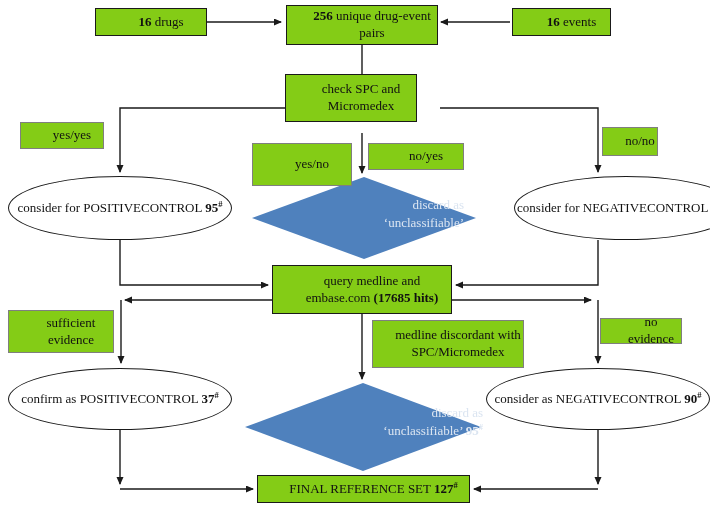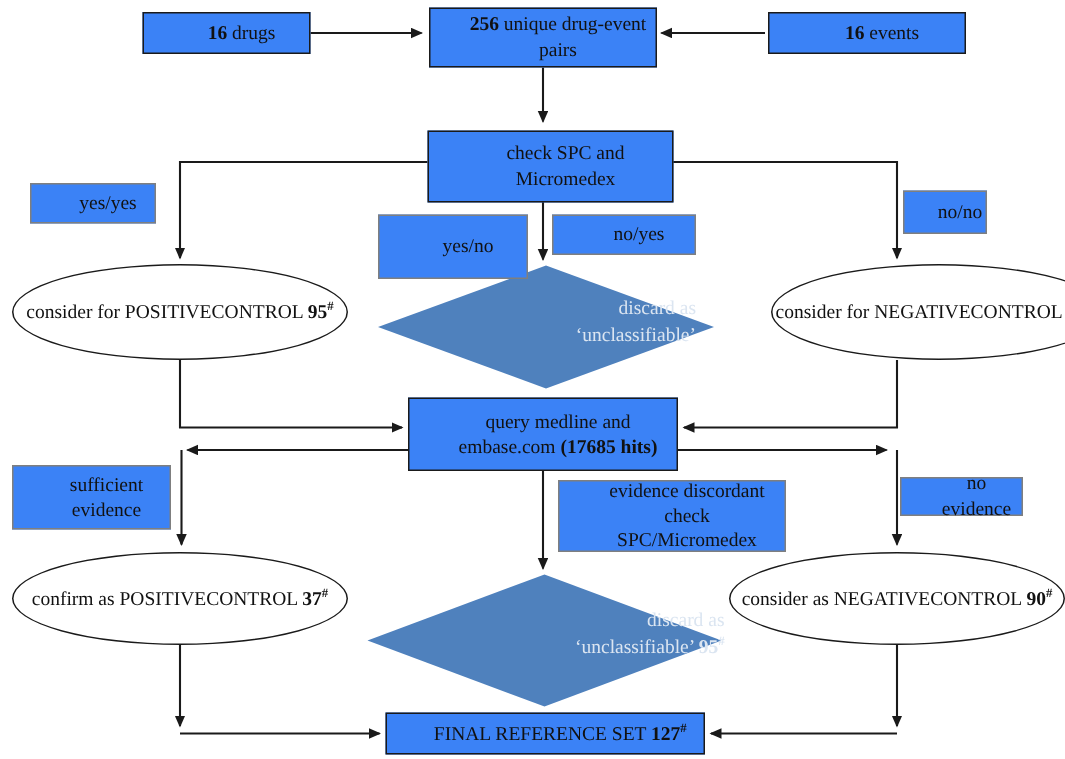--- a/index.html
+++ b/index.html
@@ -12,21 +12,21 @@
   #stage{
     position:relative;width:710px;height:506px;background:#ffffff;
     font-family:"Liberation Serif", serif;font-size:13px;color:#111;
     overflow:hidden;
   }
   #wires{position:absolute;left:0;top:0;width:710px;height:506px;}
   .conn{stroke:var(--line);stroke-width:1.4;fill:none;}
   .diamond{fill:var(--diamond-fill);stroke:none;}
   .box{
     position:absolute;display:flex;flex-direction:column;align-items:center;justify-content:center;
-    text-align:center;background:#3b82f6;line-height:1.3;box-sizing:border-box;padding-left:20px;
+    text-align:center;background:#84cc16;line-height:1.3;box-sizing:border-box;padding-left:20px;
   }
   .main{border:1.6px solid var(--line);}
   .lbl{border:1px solid var(--label-border);}
   .ellipse{
     position:absolute;border:1.6px solid var(--line);border-radius:50%;
     display:flex;flex-direction:row;align-items:center;justify-content:center;
     text-align:center;background:#fff;line-height:1.3;box-sizing:border-box;
   }
   .dtext{
     position:absolute;text-align:right;color:var(--diamond-text);line-height:1.35;
@@ -68,25 +68,25 @@
 
   <div class="box main" style="left:95px;top:8px;width:112px;height:28px">
     <div><b>16</b><span> drugs</span></div>
   </div>
 
   <div class="box main" style="left:286px;top:5px;width:152px;height:40px">
     <div><b>256</b><span> unique drug-event</span></div>
     <div>pairs</div>
   </div>
 
-  <div class="box main" style="left:512px;top:8px;width:132px;height:28px">
+  <div class="box main" style="left:512px;top:8px;width:99px;height:28px">
     <div><b>16</b><span> events</span></div>
   </div>
 
-  <div class="box main" style="left:285px;top:87px;width:164px;height:48px">
+  <div class="box main" style="left:285px;top:74px;width:132px;height:48px">
     <div>check SPC and</div>
     <div>Micromedex</div>
   </div>
 
   <div class="box lbl" style="left:20px;top:122px;width:84px;height:27px">
     <div>yes/yes</div>
   </div>
   <div class="box lbl" style="left:252px;top:143px;width:100px;height:43px">
     <div>yes/no</div>
   </div>
@@ -121,21 +121,21 @@
     <div>
       <span>embase.com</span> <b>(17685 hits)</b>
     </div>
   </div>
 
   <div class="box lbl" style="left:8px;top:310px;width:106px;height:43px">
     <div>sufficient</div>
     <div>evidence</div>
   </div>
   <div class="box lbl" style="left:372px;top:320px;width:152px;height:48px">
-    <div>evidence discordant check</div>
+    <div>medline discordant with</div>
     <div>SPC/Micromedex</div>
   </div>
   <div class="box lbl" style="left:600px;top:318px;width:82px;height:26px">
     <div>no evidence</div>
   </div>
 
   <div class="ellipse" style="left:8px;top:368px;width:224px;height:62px">
     <div>confirm as POSITIVE</div>
     <div>
       <span>CONTROL</span> <b><span>37</span><sup>#</sup></b>

